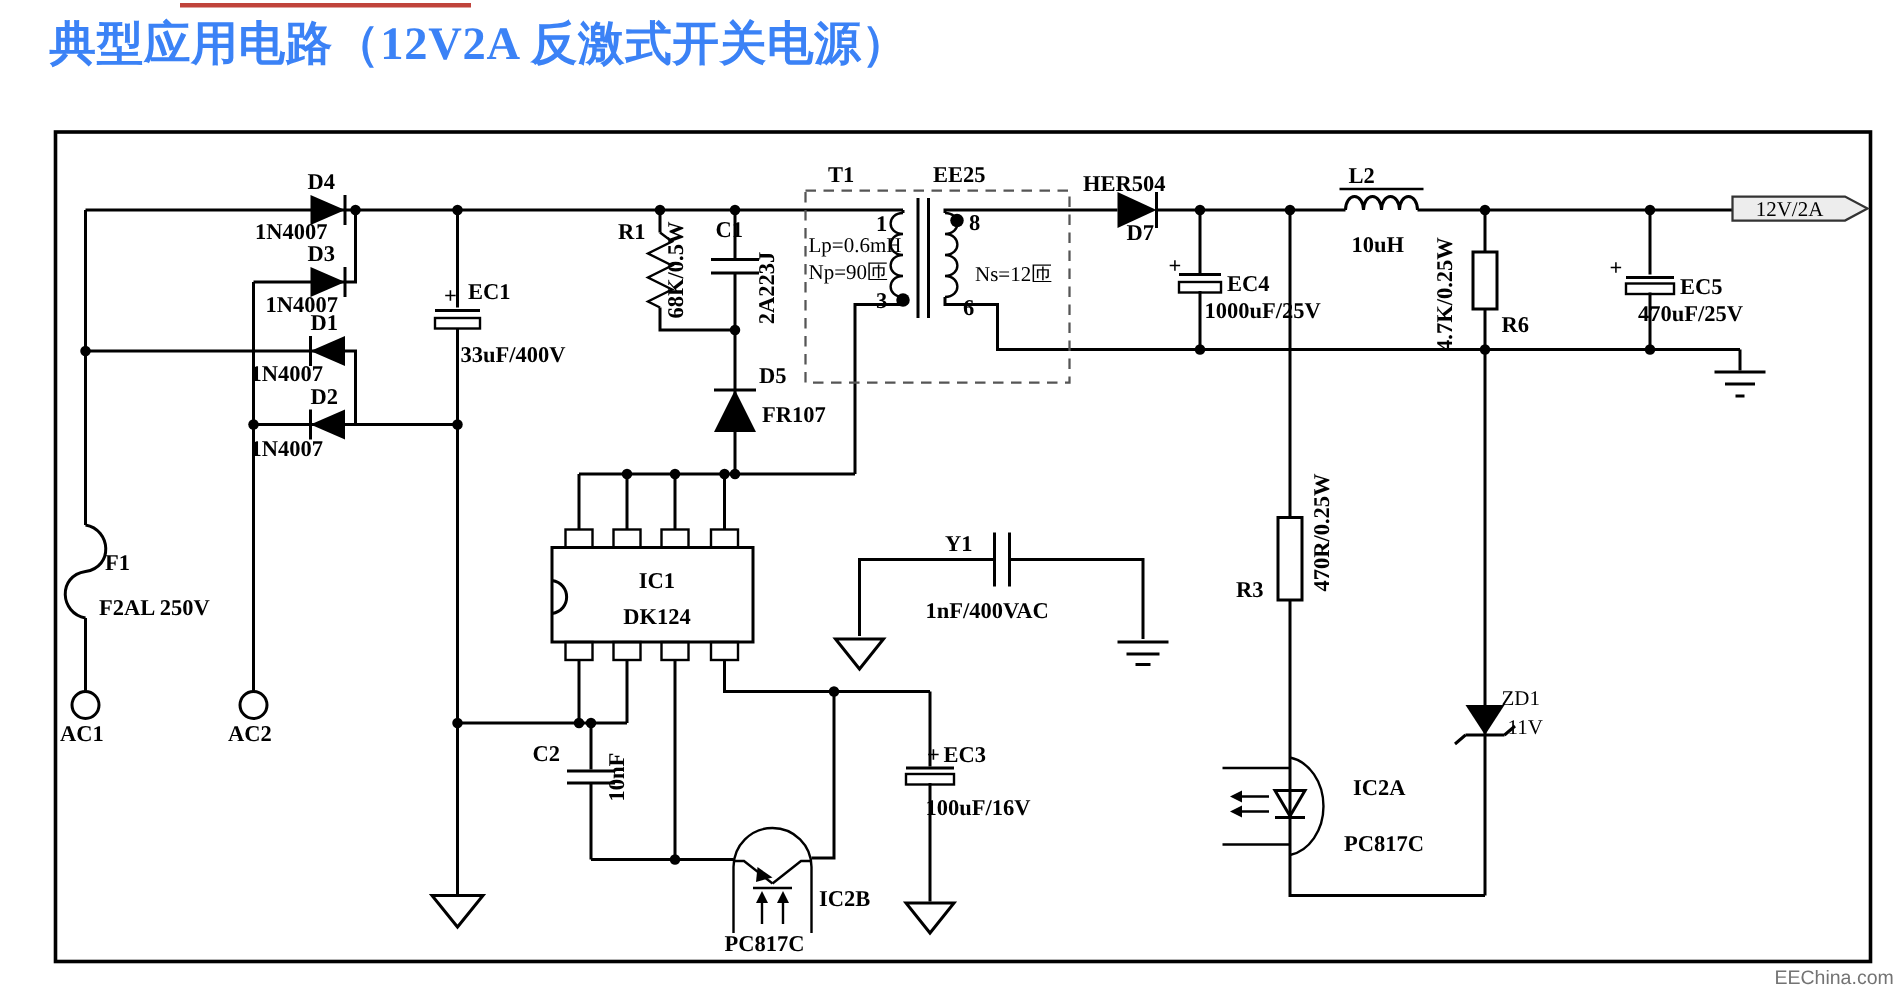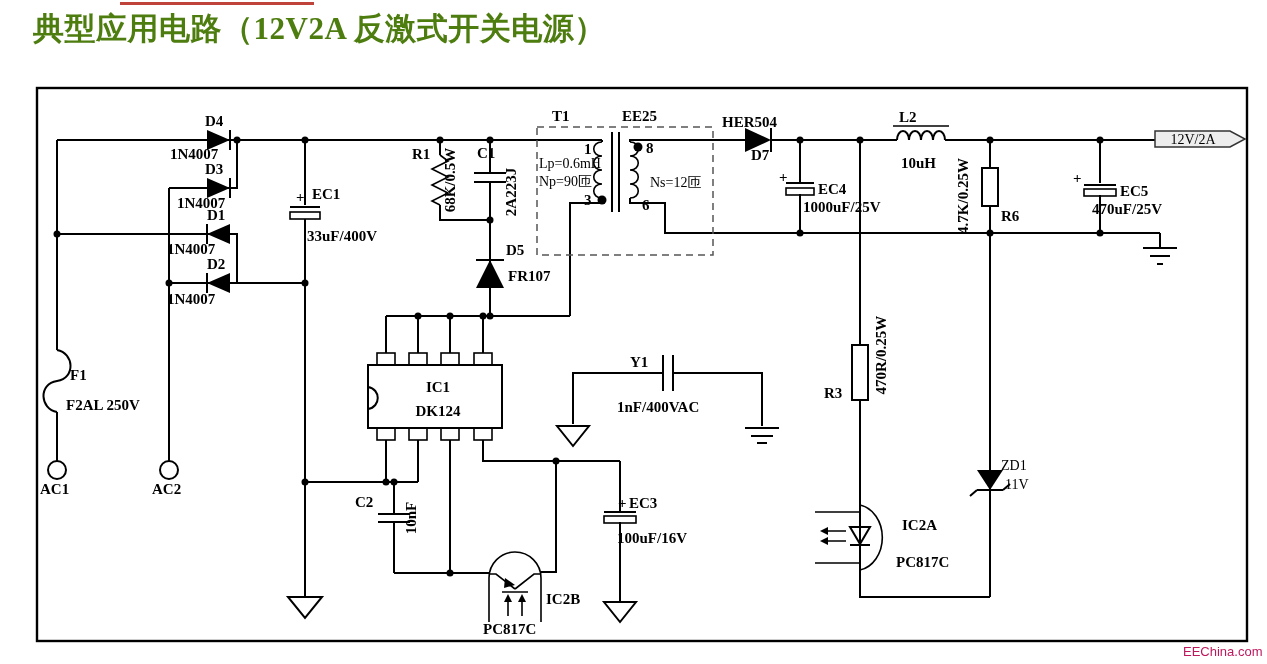--- a/index.html
+++ b/index.html
@@ -1,22 +1,22 @@
 <!DOCTYPE html>
 <html><head>
 <meta charset="utf-8">
 <style>
   html,body{margin:0;padding:0;background:#fff;}
   .stage{position:relative;width:1267px;height:664px;background:#fff;overflow:hidden;
          font-family:"Liberation Serif","DejaVu Serif",serif;}
   .redline{position:absolute;left:120px;top:2px;width:194px;height:3px;background:#c0433b;}
-  .title{position:absolute;left:33px;top:8px;margin:0;font-size:31px;font-weight:bold;color:#4d7c0f;
+  .title{position:absolute;left:33px;top:8px;margin:0;font-size:31px;font-weight:bold;color:#3b82f6;
          letter-spacing:0.5px;white-space:nowrap;}
   .watermark{position:absolute;left:1183px;top:644px;font-family:"Liberation Sans","DejaVu Sans",sans-serif;
-         font-size:13px;color:#be185d;}
+         font-size:13px;color:#737373;}
   svg{position:absolute;left:0;top:0;}
   .wire{stroke:#000;stroke-width:2;fill:none;}
   .thin{stroke:#000;stroke-width:1.6;fill:none;}
   .sym{stroke:#000;stroke-width:2;fill:none;}
   .fillb{fill:#000;stroke:none;}
   .dot{fill:#000;stroke:none;}
   .dash{stroke:#555;stroke-width:1.5;fill:none;stroke-dasharray:7 5;}
   .lbl{font-family:"Liberation Serif","DejaVu Serif",serif;font-size:15px;font-weight:bold;fill:#000;}
   .lbl2{font-family:"Liberation Serif","DejaVu Serif",serif;font-size:14px;font-weight:normal;fill:#000;}
   .pin{font-family:"Liberation Serif","DejaVu Serif",serif;font-size:15px;font-weight:bold;fill:#000;}

